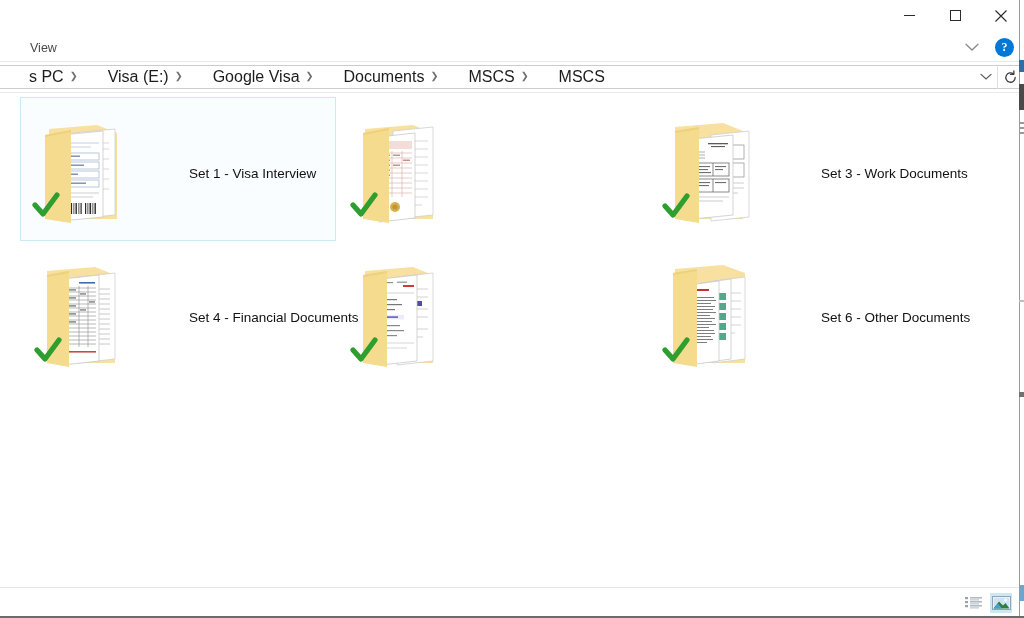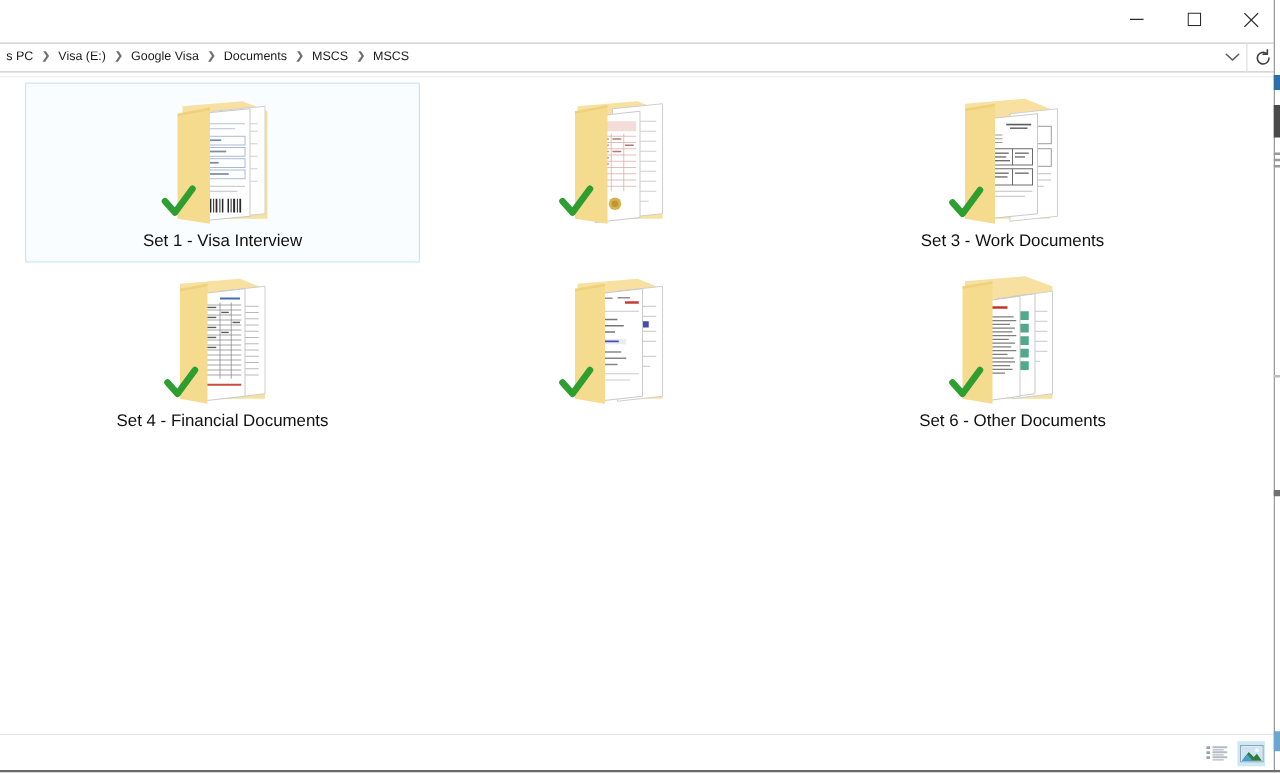--- a/index.html
+++ b/index.html
@@ -118,24 +118,25 @@
   }
   #crumbs {
     display: flex;
     align-items: center;
     flex: 1 1 auto;
     padding-left: 0px;
     overflow: hidden;
     white-space: nowrap;
   }
   .crumb {
-    font-size: 10px;
+    font-size: 16px;
     color: #1c1c1c;
     padding: 0 5px;
     line-height: 1;
+    margin-left: 24px;
   }
   .crumb-sep {
     color: #6f6f6f;
     font-size: 9.5px;
     padding: 0 1px;
     line-height: 1;
     transform: translateY(-1px);
   }
   #crumb-dropdown {
     width: 22px; height: 22px;
@@ -186,26 +187,27 @@
     position: absolute;
     left: 0; top: 0; right: 0;
     display: flex;
     flex-wrap: wrap;
     padding: 4px 0 0 20px;
   }
   .file-item {
     width: 316px;
     height: 144px;
     display: flex;
-    flex-direction: column;
+    flex-direction: row;
     align-items: center;
     justify-content: flex-start;
     padding-top: 8px;
     border: 1px solid transparent;
     position: relative;
+    gap: 48px;
   }
   .file-item.selected {
     background: #fafdff;
     border: 1px solid #cde8f6;
   }
   .thumb {
     position: relative;
     width: 120px;
     height: 108px;
     display: block;
@@ -278,20 +280,35 @@
         <rect x="0.5" y="0.5" width="10" height="10" fill="none" stroke="#2b2b2b" stroke-width="1"></rect>
       </svg>
     </div>
     <div class="wbtn">
       <svg width="12" height="12" viewBox="0 0 12 12" aria-hidden="true">
         <path d="M0.5 0.5 L11.5 11.5 M11.5 0.5 L0.5 11.5" stroke="#2b2b2b" stroke-width="1.1" fill="none"></path>
       </svg>
     </div>
   </div>
 
+  <div id="ribbon">
+    <div id="ribbon-tabs">
+      <div class="rtab">View</div>
+    </div>
+    <div id="ribbon-right">
+      <div id="collapse-chevron">
+        <svg width="14" height="9" viewBox="0 0 14 9" aria-hidden="true">
+          <path d="M1 1.2 L7 7 L13 1.2" stroke="#8a8a8a" stroke-width="1.3" fill="none" stroke-linecap="round"></path>
+        </svg>
+      </div>
+      <div id="help-button">
+        <span>?</span>
+      </div>
+    </div>
+  </div>
 
   <div id="addressbar">
     <div id="crumbbox">
       <div id="crumbs">
         <span class="crumb">s PC</span>
         <span class="crumb-sep">❯</span>
         <span class="crumb">Visa (E:)</span>
         <span class="crumb-sep">❯</span>
         <span class="crumb">Google Visa</span>
         <span class="crumb-sep">❯</span>

